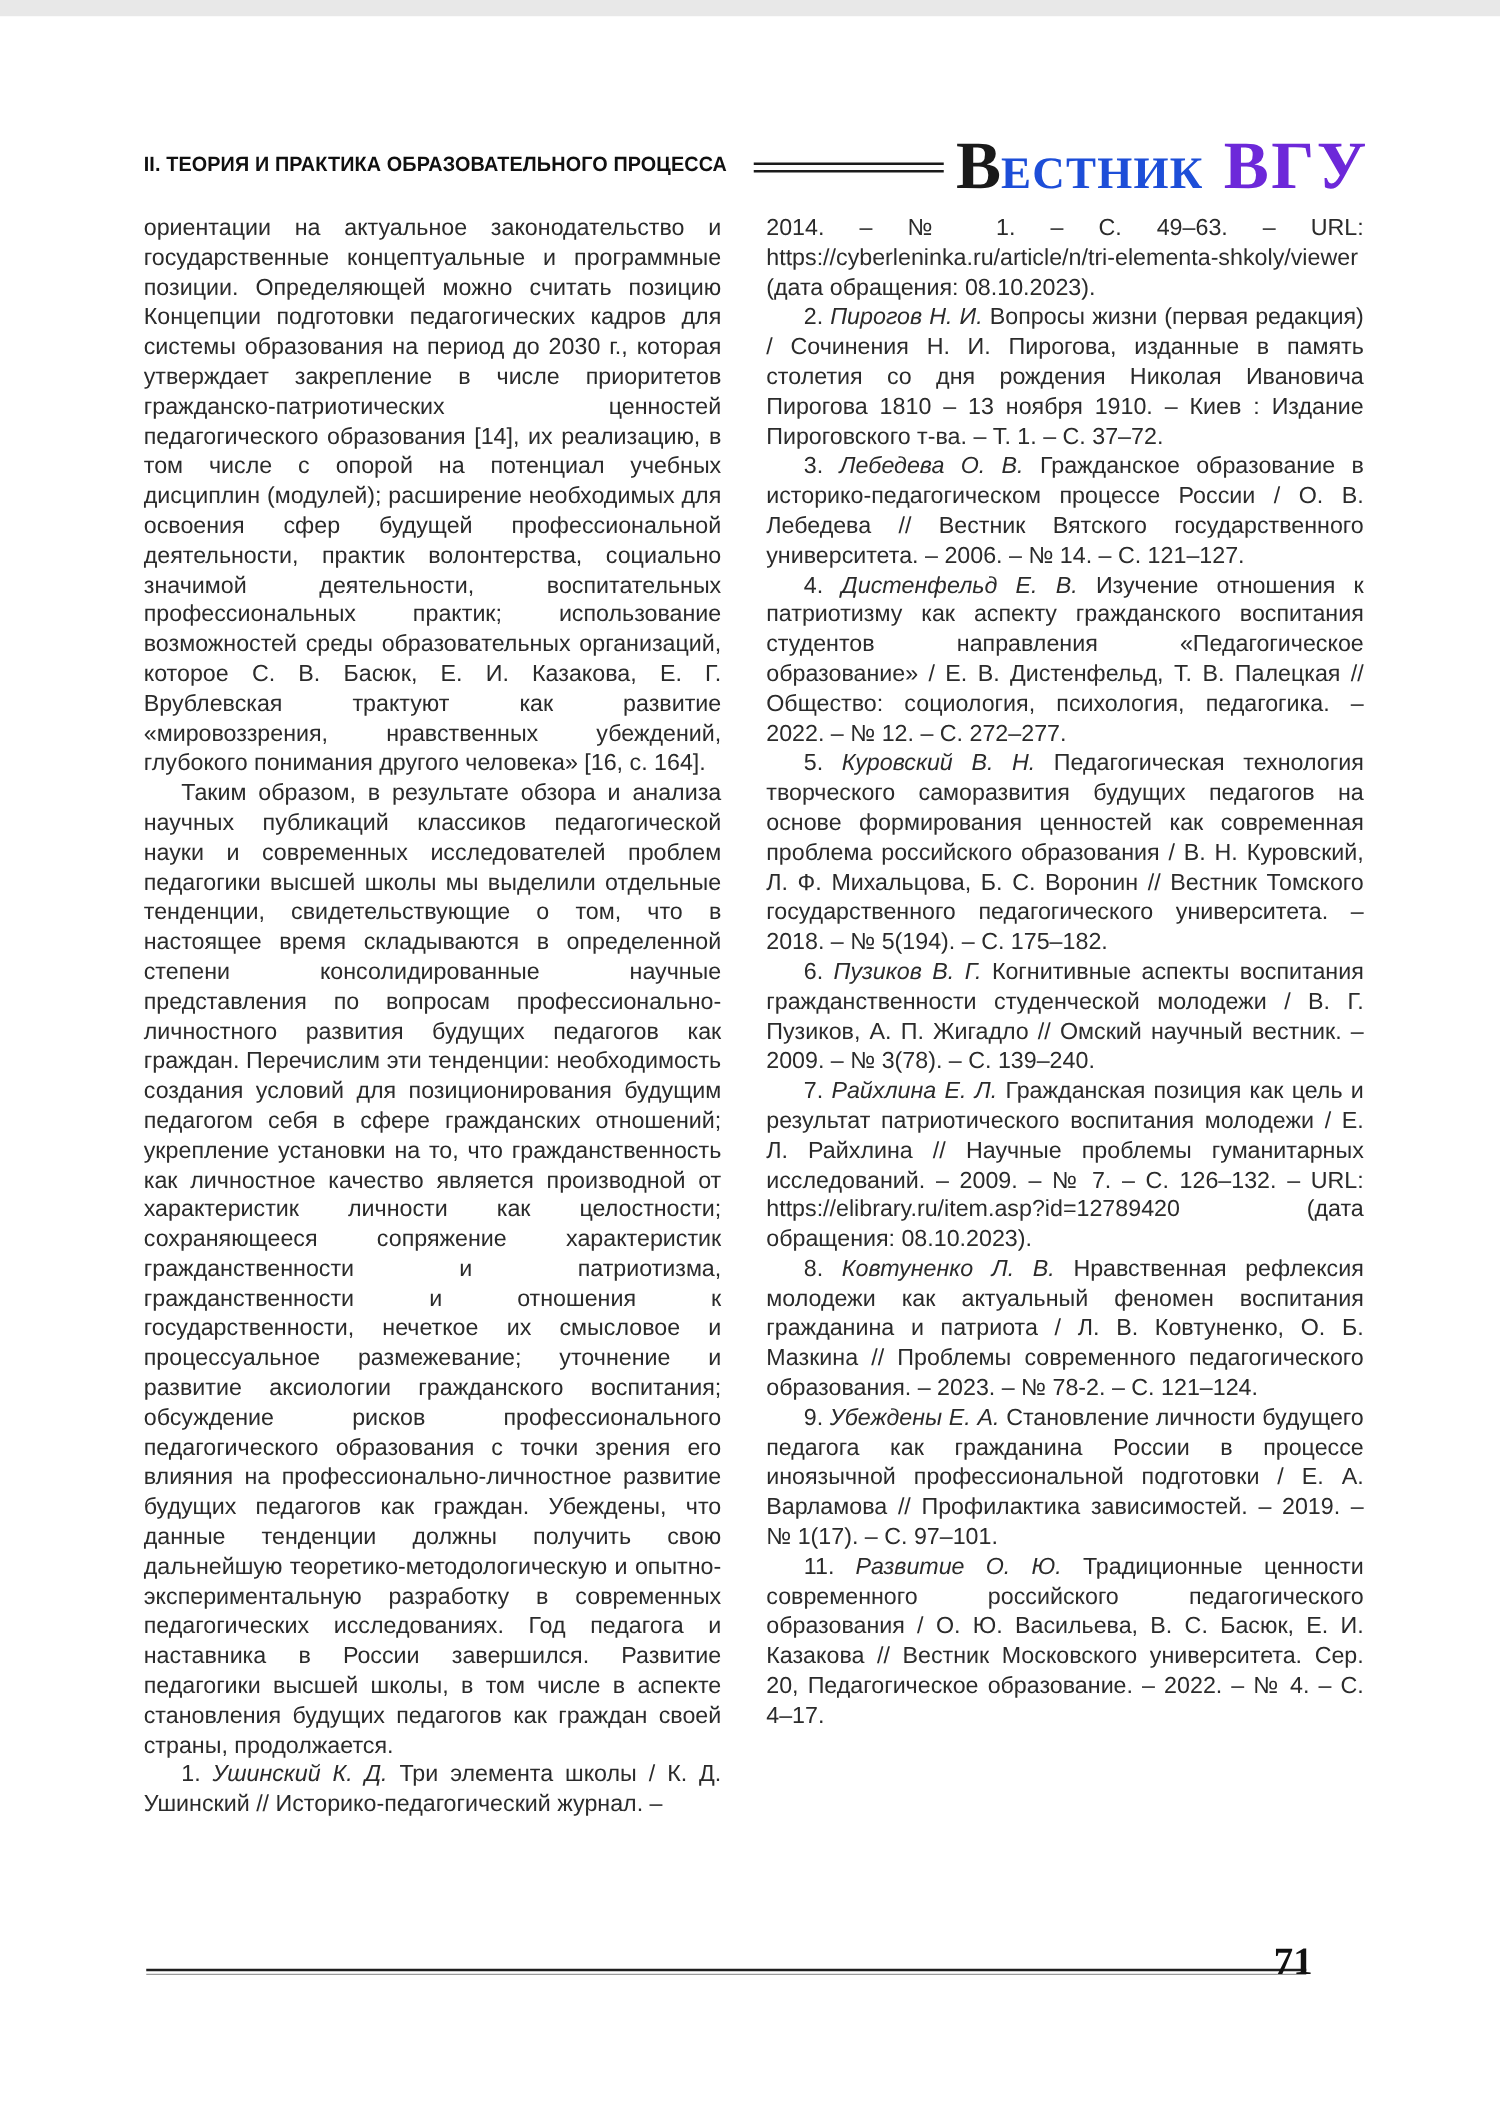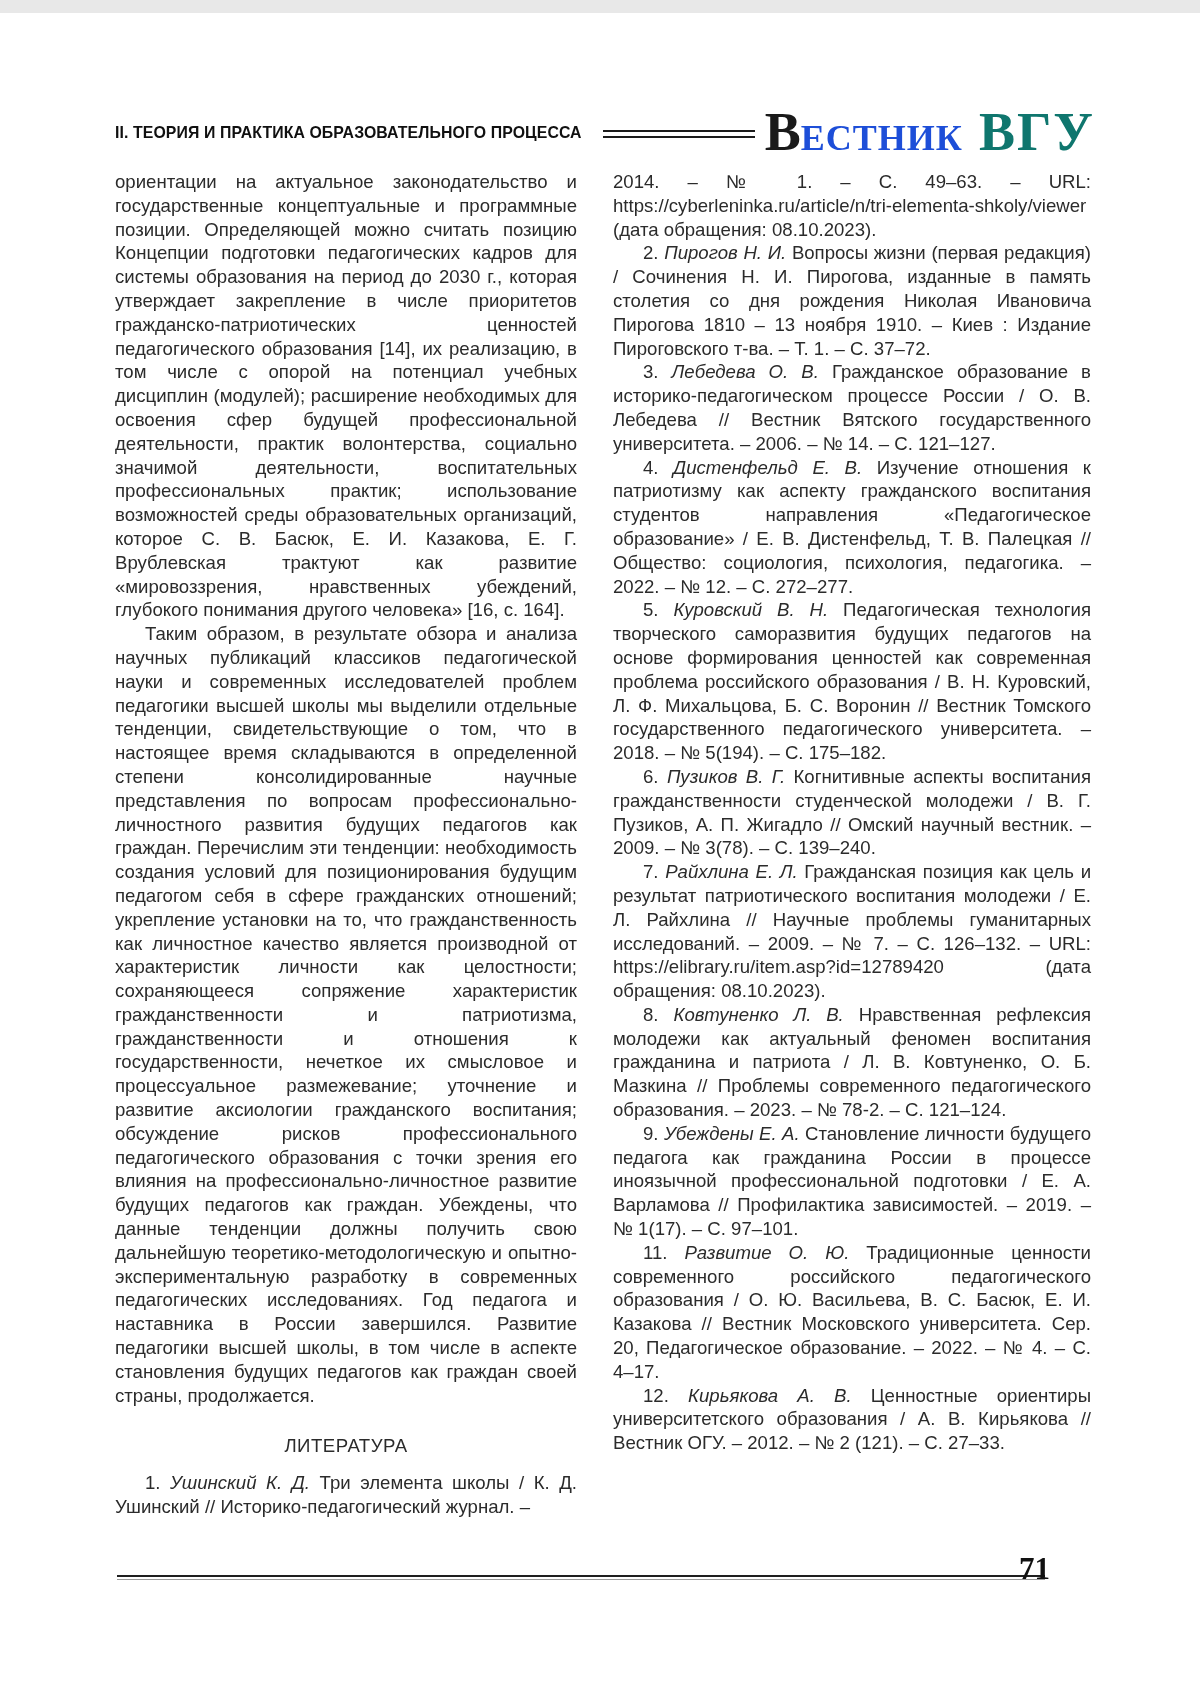--- a/index.html
+++ b/index.html
@@ -28,21 +28,21 @@
     flex:1; height:8px; margin:4px 10px 0 2px;
     border-top:2.5px solid #1b1b1b;
     border-bottom:2.5px solid #1b1b1b;
   }
   .logo {
     font-family:"Liberation Serif","DejaVu Serif",serif;
     font-weight:bold; white-space:nowrap; display:flex; align-items:baseline;
   }
   .logo-initial { font-size:54px; line-height:1; color:#1a1a1a; }
   .logo-rest    { font-size:36px; line-height:1; color:#1d4ed8; letter-spacing:1px; }
-  .logo-abbr    { font-size:54px; line-height:1; color:#0f766e; margin-left:16px; letter-spacing:2px; }
+  .logo-abbr    { font-size:54px; line-height:1; color:#6d28d9; margin-left:16px; letter-spacing:2px; }
 
   
   .columns { position:absolute; top:157px; left:115px; display:flex; }
   .col-left  { width:462px; margin-right:36px; }
   .col-right { width:478px; }
   .body-text, .ref, .ref-cont {
     font-size:18.6px; line-height:23.8px; text-align:justify;
     color:#2b2b2b; hyphens:auto; -webkit-hyphens:auto;
   }
   .para-indent { text-indent:30px; }
@@ -81,21 +81,20 @@
       <span class="logo-abbr">ВГУ</span>
     </div>
   </div>
 
   <div class="columns">
 
     <div class="col-left">
       <p class="body-text">ориентации на актуальное законодательство и государственные концептуальные и программные позиции. Определяющей можно считать позицию Концепции подготовки педагогических кадров для системы образования на период до 2030 г., которая утверждает закрепление в числе приоритетов гражданско-патриотических ценностей педагогического образования [14], их реализацию, в том числе с опорой на потенциал учебных дисциплин (модулей); расширение необходимых для освоения сфер будущей профессиональной деятельности, практик волонтерства, социально значимой деятельности, воспитательных профессиональных практик; использование возможностей среды образовательных организаций, которое С. В. Басюк, Е. И. Казакова, Е. Г. Врублевская трактуют как развитие «мировоззрения, нравственных убеждений, глубокого понимания другого человека» [16, с. 164].</p>
       <p class="body-text para-indent">Таким образом, в результате обзора и анализа научных публикаций классиков педагогической науки и современных исследователей проблем педагогики высшей школы мы выделили отдельные тенденции, свидетельствующие о том, что в настоящее время складываются в определенной степени консолидированные научные представления по вопросам профессионально-личностного развития будущих педагогов как граждан. Перечислим эти тенденции: необходимость создания условий для позиционирования будущим педагогом себя в сфере гражданских отношений; укрепление установки на то, что гражданственность как личностное качество является производной от характеристик личности как целостности; сохраняющееся сопряжение характеристик гражданственности и патриотизма, гражданственности и отношения к государственности, нечеткое их смысловое и процессуальное размежевание; уточнение и развитие аксиологии гражданского воспитания; обсуждение рисков профессионального педагогического образования с точки зрения его влияния на профессионально-личностное развитие будущих педагогов как граждан. Убеждены, что данные тенденции должны получить свою дальнейшую теоретико-методологическую и опытно-экспериментальную разработку в современных педагогических исследованиях. Год педагога и наставника в России завершился. Развитие педагогики высшей школы, в том числе в аспекте становления будущих педагогов как граждан своей страны, продолжается.</p>
 
-      <div class="lit-heading">ЛИТЕРАТУРА</div>
 
       <div class="ref">
         <span>1.</span>
         <span class="ref-authors">Ушинский К. Д.</span>
         <span>Три элемента школы / К. Д. Ушинский // Историко-педагогический журнал. –</span>
       </div>
     </div>
 
     <div class="col-right">
       <div class="ref-cont">2014. – № 1. – С. 49–63. – URL: https://cyberleninka.ru/article/n/tri-elementa-shkoly/viewer (дата обращения: 08.10.2023).</div>
@@ -138,24 +137,19 @@
       <div class="ref">
         <span>9.</span>
         <span class="ref-authors">Убеждены Е. А.</span>
         <span>Становление личности будущего педагога как гражданина России в процессе иноязычной профессиональной подготовки / Е. А. Варламова // Профилактика зависимостей. – 2019. – № 1(17). – С. 97–101.</span>
       </div>
       <div class="ref">
         <span>11.</span>
         <span class="ref-authors">Развитие О. Ю.</span>
         <span>Традиционные ценности современного российского педагогического образования / О. Ю. Васильева, В. С. Басюк, Е. И. Казакова // Вестник Московского университета. Сер. 20, Педагогическое образование. – 2022. – № 4. – С. 4–17.</span>
       </div>
-      <div class="ref">
-        <span>12.</span>
-        <span class="ref-authors">Кирьякова А. В.</span>
-        <span>Ценностные ориентиры университетского образования / А. В. Кирьякова // Вестник ОГУ. – 2012. – № 2 (121). – С. 27–33.</span>
-      </div>
     </div>
   </div>
 
   <div class="footer-rule"></div>
   <div class="page-number">71</div>
 
 </div>
 
 </body></html>

